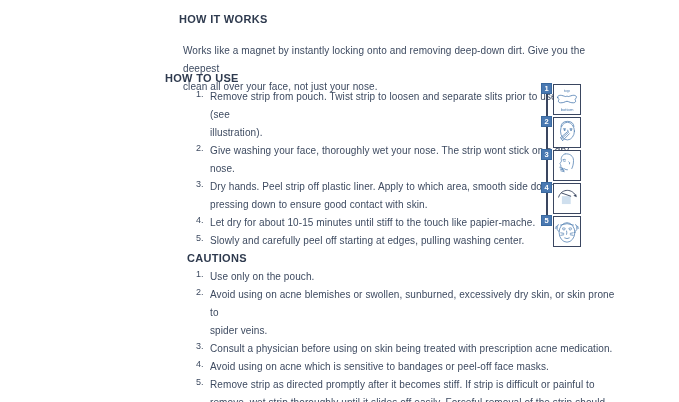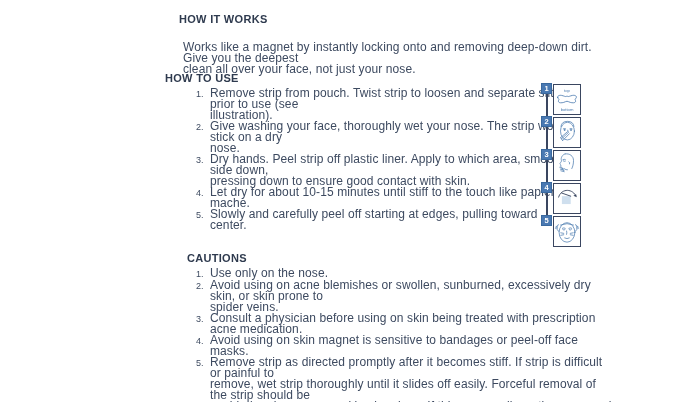--- a/index.html
+++ b/index.html
@@ -6,21 +6,21 @@
   body{
     width:679px;height:402px;background:#ffffff;position:relative;
     font-family:"Liberation Sans",sans-serif;color:#3d4a60;overflow:hidden;
   }
   .abs{position:absolute;}
   h2.sec-heading{
     margin:0;font-size:11px;font-weight:bold;color:#2e3a4e;
     letter-spacing:0.3px;line-height:12px;
   }
   .body-text{
-    font-size:12px;line-height:11px;letter-spacing:0.1px;
+    font-size:10px;line-height:18px;letter-spacing:0.1px;
     white-space:pre-line;color:#3d4a60;
   }
   #intro{left:183px;top:42px;width:430px;}
   #hiw-heading{left:179px;top:13px;}
   #htu-heading{left:165px;top:72px;}
   #cau-heading{left:187px;top:252px;}
   ol.plain{list-style:none;margin:0;padding:0;}
   #htu-list{left:196px;top:88px;width:380px;}
   #cau-list{left:196px;top:268px;width:420px;}
   ol.plain li{display:flex;align-items:flex-start;}
@@ -68,21 +68,21 @@
     <span class="num body-text">3.</span>
     <span class="txt body-text">Dry hands. Peel strip off plastic liner. Apply to which area, smooth side down,
 pressing down to ensure good contact with skin.</span>
   </li>
   <li>
     <span class="num body-text">4.</span>
     <span class="txt body-text">Let dry for about 10-15 minutes until stiff to the touch like papier-mache.</span>
   </li>
   <li>
     <span class="num body-text">5.</span>
-    <span class="txt body-text">Slowly and carefully peel off starting at edges, pulling toward center.</span>
+    <span class="txt body-text">Slowly and carefully peel off starting at edges, pulling washing center.</span>
   </li>
 </ol>
 
 <div class="abs" id="illus">
   <div class="illus-line"></div>
 
   <div class="illus-row row-0">
     <div class="step-badge">1</div>
     <div class="step-box">
       <svg viewBox="0 0 28 31">
@@ -176,34 +176,34 @@
       </svg>
     </div>
   </div>
 </div>
 
 <h2 class="sec-heading abs" id="cau-heading">CAUTIONS</h2>
 
 <ol class="plain abs" id="cau-list">
   <li>
     <span class="num body-text">1.</span>
-    <span class="txt body-text">Use only on the nose.</span>
+    <span class="txt body-text">Use only on the pouch.</span>
   </li>
   <li>
     <span class="num body-text">2.</span>
     <span class="txt body-text">Avoid using on acne blemishes or swollen, sunburned, excessively dry skin, or skin prone to
 spider veins.</span>
   </li>
   <li>
     <span class="num body-text">3.</span>
     <span class="txt body-text">Consult a physician before using on skin being treated with prescription acne medication.</span>
   </li>
   <li>
     <span class="num body-text">4.</span>
-    <span class="txt body-text">Avoid using on skin magnet is sensitive to bandages or peel-off face masks.</span>
+    <span class="txt body-text">Avoid using on acne which is sensitive to bandages or peel-off face masks.</span>
   </li>
   <li>
     <span class="num body-text">5.</span>
     <span class="txt body-text">Remove strip as directed promptly after it becomes stiff. If strip is difficult or painful to
 remove, wet strip thoroughly until it slides off easily. Forceful removal of the strip should be
 avoided and may cause skin abrasions. If this occurs, discontinue use and consult a
 physician.</span>
   </li>
   <li>
     <span class="num body-text">6.</span>

